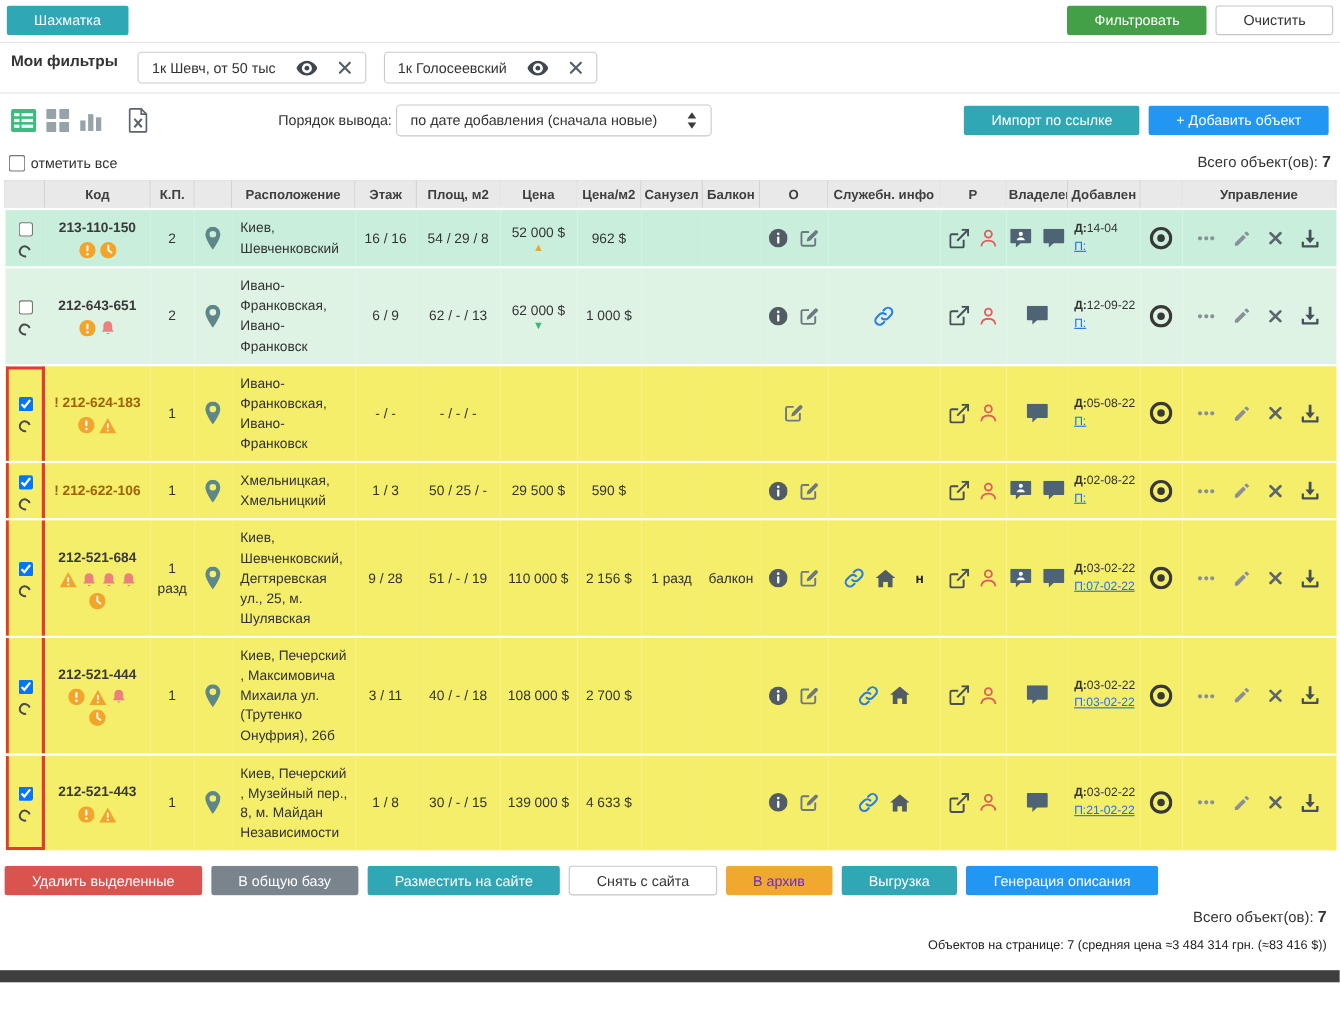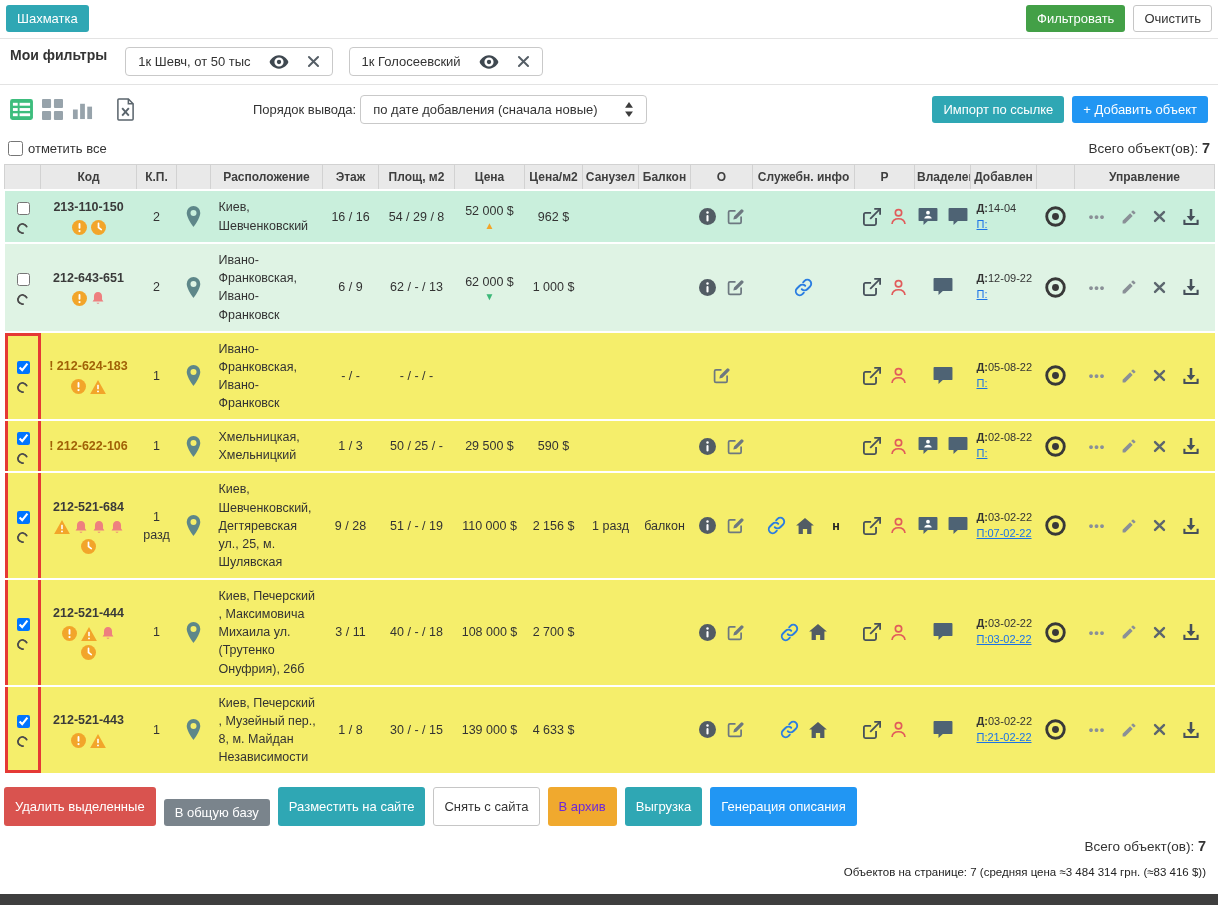--- a/index.html
+++ b/index.html
@@ -1,18 +1,18 @@
 <!DOCTYPE html>
 <html style="--teal: #2fa7b4; --green: #43a047; --blue: #2196f3; --red: #d9534f; --gray: #7a848c; --amber: #f0a92e; --link_blue: #1a73e8; --selection_border: #e53935; --row_mint: #c9efdc; --row_green: #dff3e4; --row_yellow: #f5ee6b;"><head>
 <meta charset="utf-8">
 <style>
 *{box-sizing:border-box}
 html,body{margin:0;padding:0}
 body{width:1218px;min-height:917px;background:#fff;font-family:"Liberation Sans",sans-serif;font-size:13px;color:#333}
-.btn{display:inline-block;padding:5px 10px;border-radius:3px;font-size:13px;border:1px solid transparent;cursor:pointer;font-family:inherit;white-space:nowrap}
+.btn{display:inline-block;padding:5px 24px;border-radius:3px;font-size:13px;border:1px solid transparent;cursor:pointer;font-family:inherit;white-space:nowrap}
 .btn-teal{background:var(--teal);color:#fff}
 .btn-green{background:var(--green);color:#fff}
 .btn-blue{background:var(--blue);color:#fff}
 .btn-white{background:#fff;color:#333;border:1px solid #c6c6c6}
 .topbar{display:flex;align-items:flex-start;justify-content:space-between;padding:5px 6px 6px;border-bottom:1px solid #e3e3e3}
 .topbar-right{display:flex;gap:8px}
 .filters{display:flex;gap:18px;padding:8px 10px;border-bottom:1px solid #e3e3e3}
 .filters-label{font-weight:bold;font-size:14px}
 .chips{display:flex;gap:16px}
 .chip{display:flex;align-items:center;gap:18px;border:1px solid #c9c9c9;border-radius:4px;background:#fff;padding:6px 12px}
@@ -1132,21 +1132,21 @@
               </svg>
             </span>
           </div>
         </td>
       </tr>
     </tbody>
 </table>
 
 <div class="actions-row" id="action-buttons" data-name="bulk-actions">
     <button class="btn action" data-name="delete-selected-button" style="background: rgb(217, 83, 79); color: rgb(255, 255, 255);">Удалить выделенные</button>
-    <button class="btn action" data-name="to-common-base-button" style="background: rgb(122, 132, 140); color: rgb(255, 255, 255); margin-top: 12px;">В общую базу</button>
+    <button class="btn action" data-name="to-common-base-button" style="background: rgb(122, 132, 140); color: rgb(255, 255, 255);">В общую базу</button>
     <button class="btn action" data-name="publish-site-button" style="background: rgb(47, 167, 180); color: rgb(255, 255, 255);">Разместить на сайте</button>
     <button class="btn action btn-white" data-name="unpublish-site-button">Снять с сайта</button>
     <button class="btn action" data-name="archive-button" style="background: rgb(240, 169, 46); color: #6d28d9;">В архив</button>
     <button class="btn action" data-name="export-button" style="background: rgb(47, 167, 180); color: rgb(255, 255, 255);">Выгрузка</button>
     <button class="btn action" data-name="generate-description-button" style="background: rgb(33, 150, 243); color: rgb(255, 255, 255);">Генерация описания</button>
   </div>
 
 <div class="summary" data-name="summary">
   <div class="summary-total" data-name="total-count-bottom">
     <span data-name="total-bottom-label">Всего объект(ов):</span>

